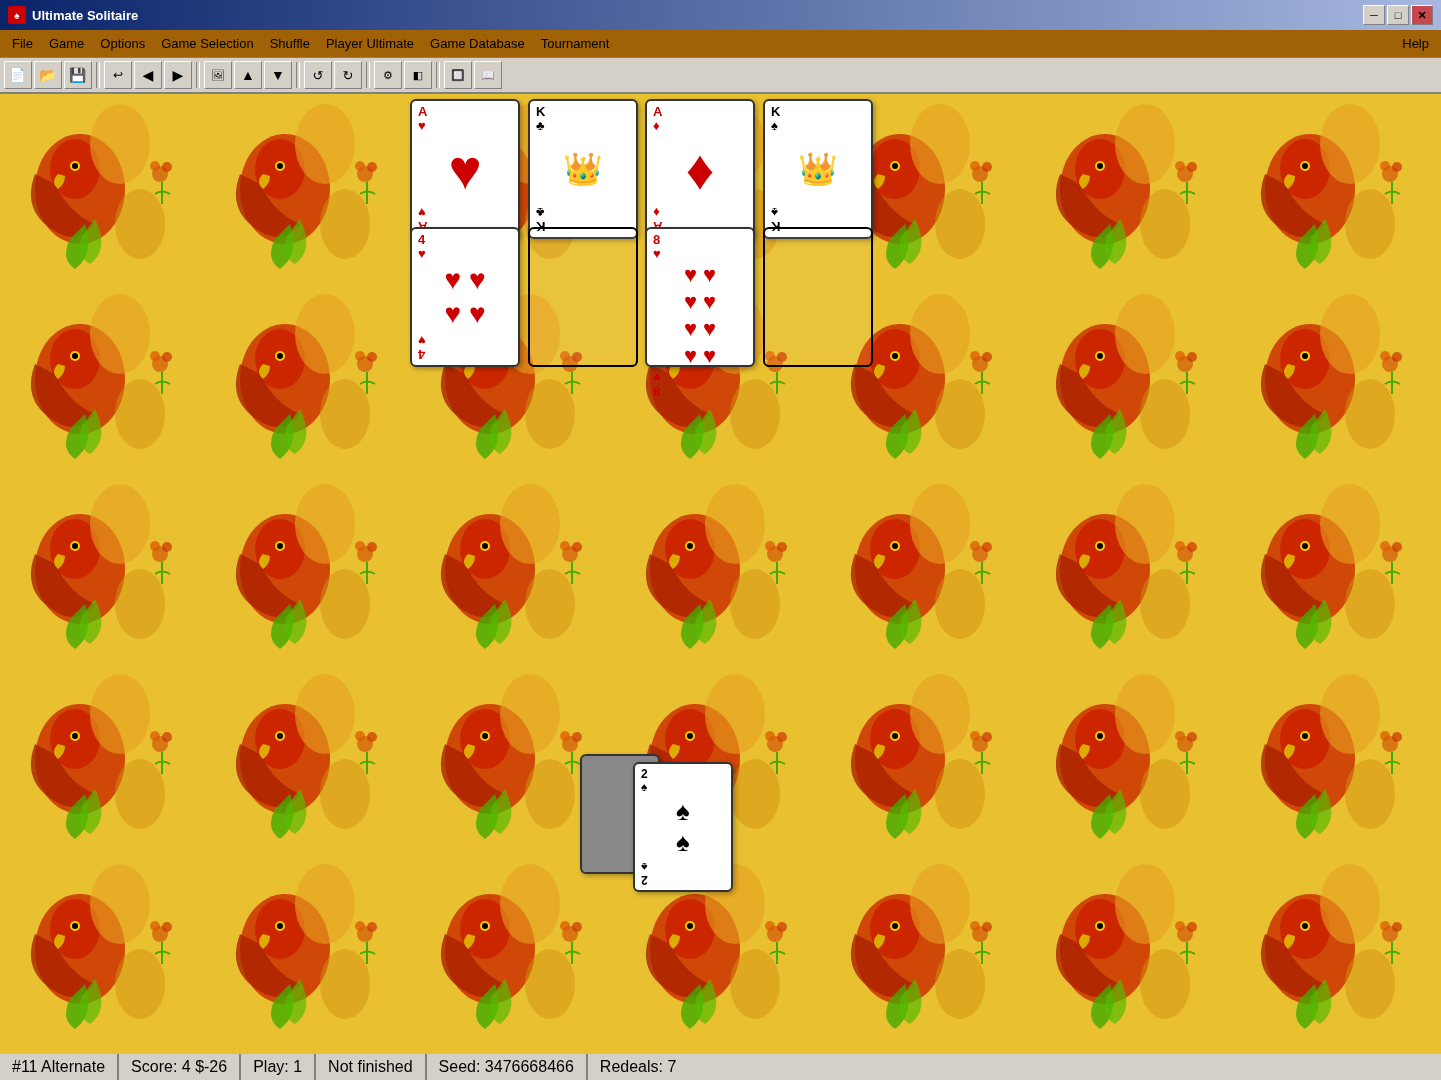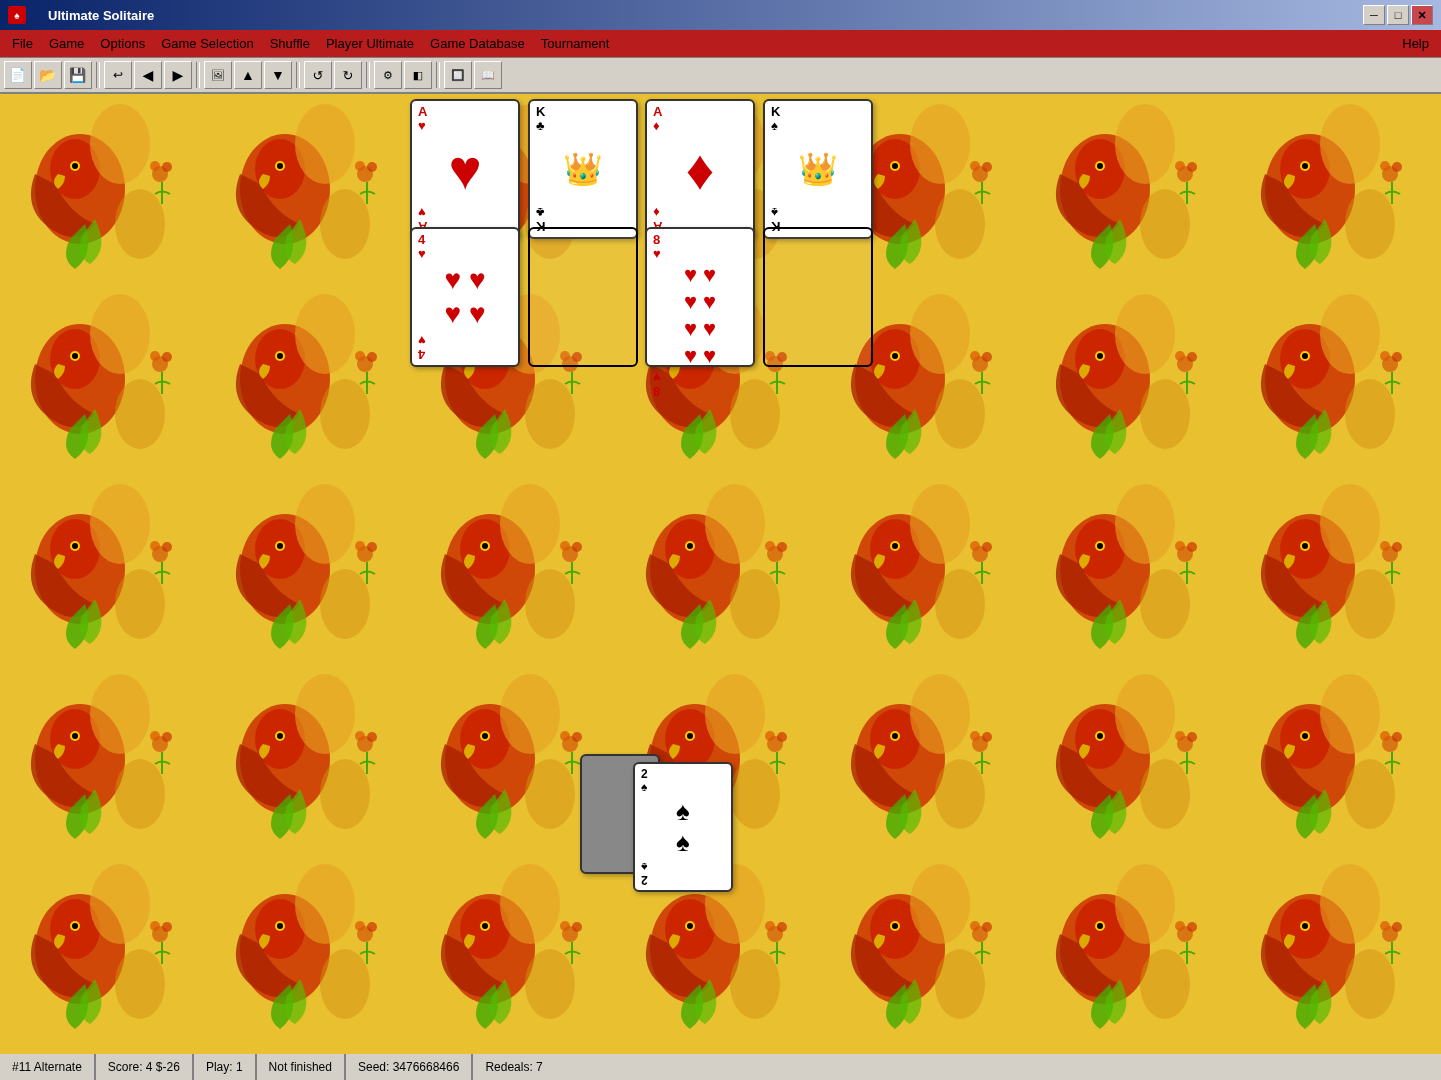--- a/index.html
+++ b/index.html
@@ -18,37 +18,37 @@
       user-select: none;
     }
     #title-bar .title-icon {
       width: 18px; height: 18px;
       background: #c00;
       border-radius: 2px;
       margin-right: 6px;
       display: flex; align-items: center; justify-content: center;
       font-size: 10px; color: white; font-weight: bold;
     }
-    #title-bar .title-text { flex: 1; margin-left: 16px; }
+    #title-bar .title-text { flex: 1; }
     #title-bar .win-btns { display: flex; gap: 2px; }
     #title-bar .win-btn {
       width: 22px; height: 20px;
       background: #d4d0c8;
       border: 1px solid #808080;
       border-top-color: #fff;
       border-left-color: #fff;
       display: flex; align-items: center; justify-content: center;
       font-size: 11px; color: #000;
       cursor: pointer;
     }
     #title-bar .win-btn.close { background: #c8474c; }
 
     
     #menu-bar {
-      background: #b91c1c;
+      background: #a16207;
       height: 28px;
       display: flex;
       align-items: center;
       padding: 0 4px;
       border-bottom: 1px solid #808080;
       font-size: 13px;
     }
     .menu-item {
       padding: 3px 8px;
       cursor: pointer;
@@ -147,21 +147,21 @@
     
     #status-bar {
       position: absolute;
       bottom: 0;
       width: 1441px;
       height: 28px;
       background: #d4d0c8;
       border-top: 2px solid #808080;
       display: flex;
       align-items: center;
-      font-size: 12px;
+      font-size: 16px;
       margin-top: 40px;
     }
     .status-section {
       padding: 0 12px;
       border-right: 2px inset #808080;
       height: 100%;
       display: flex;
       align-items: center;
       white-space: nowrap;
     }

